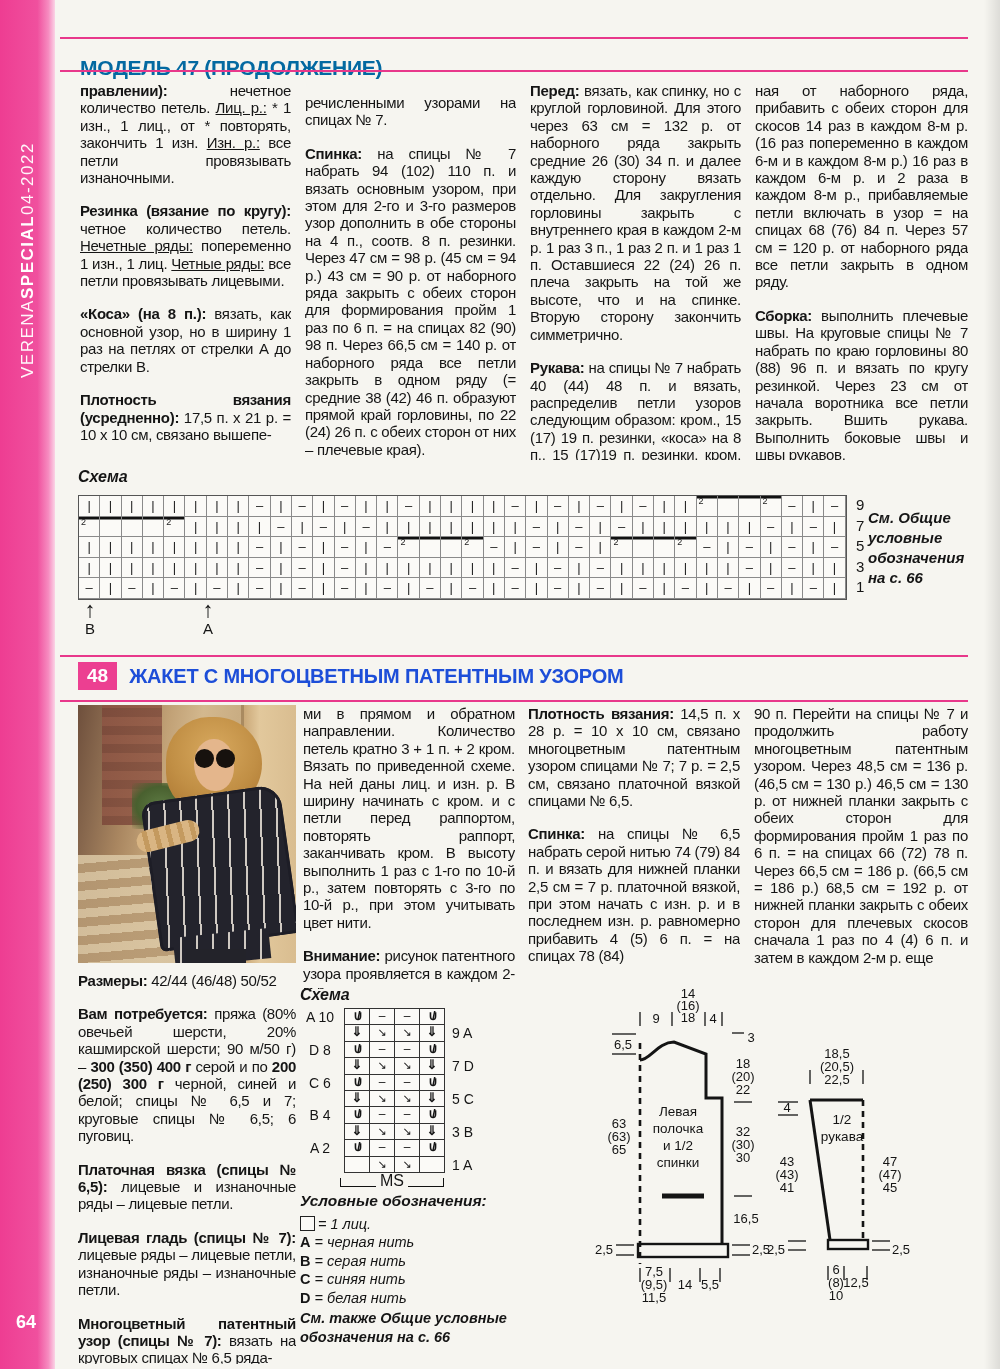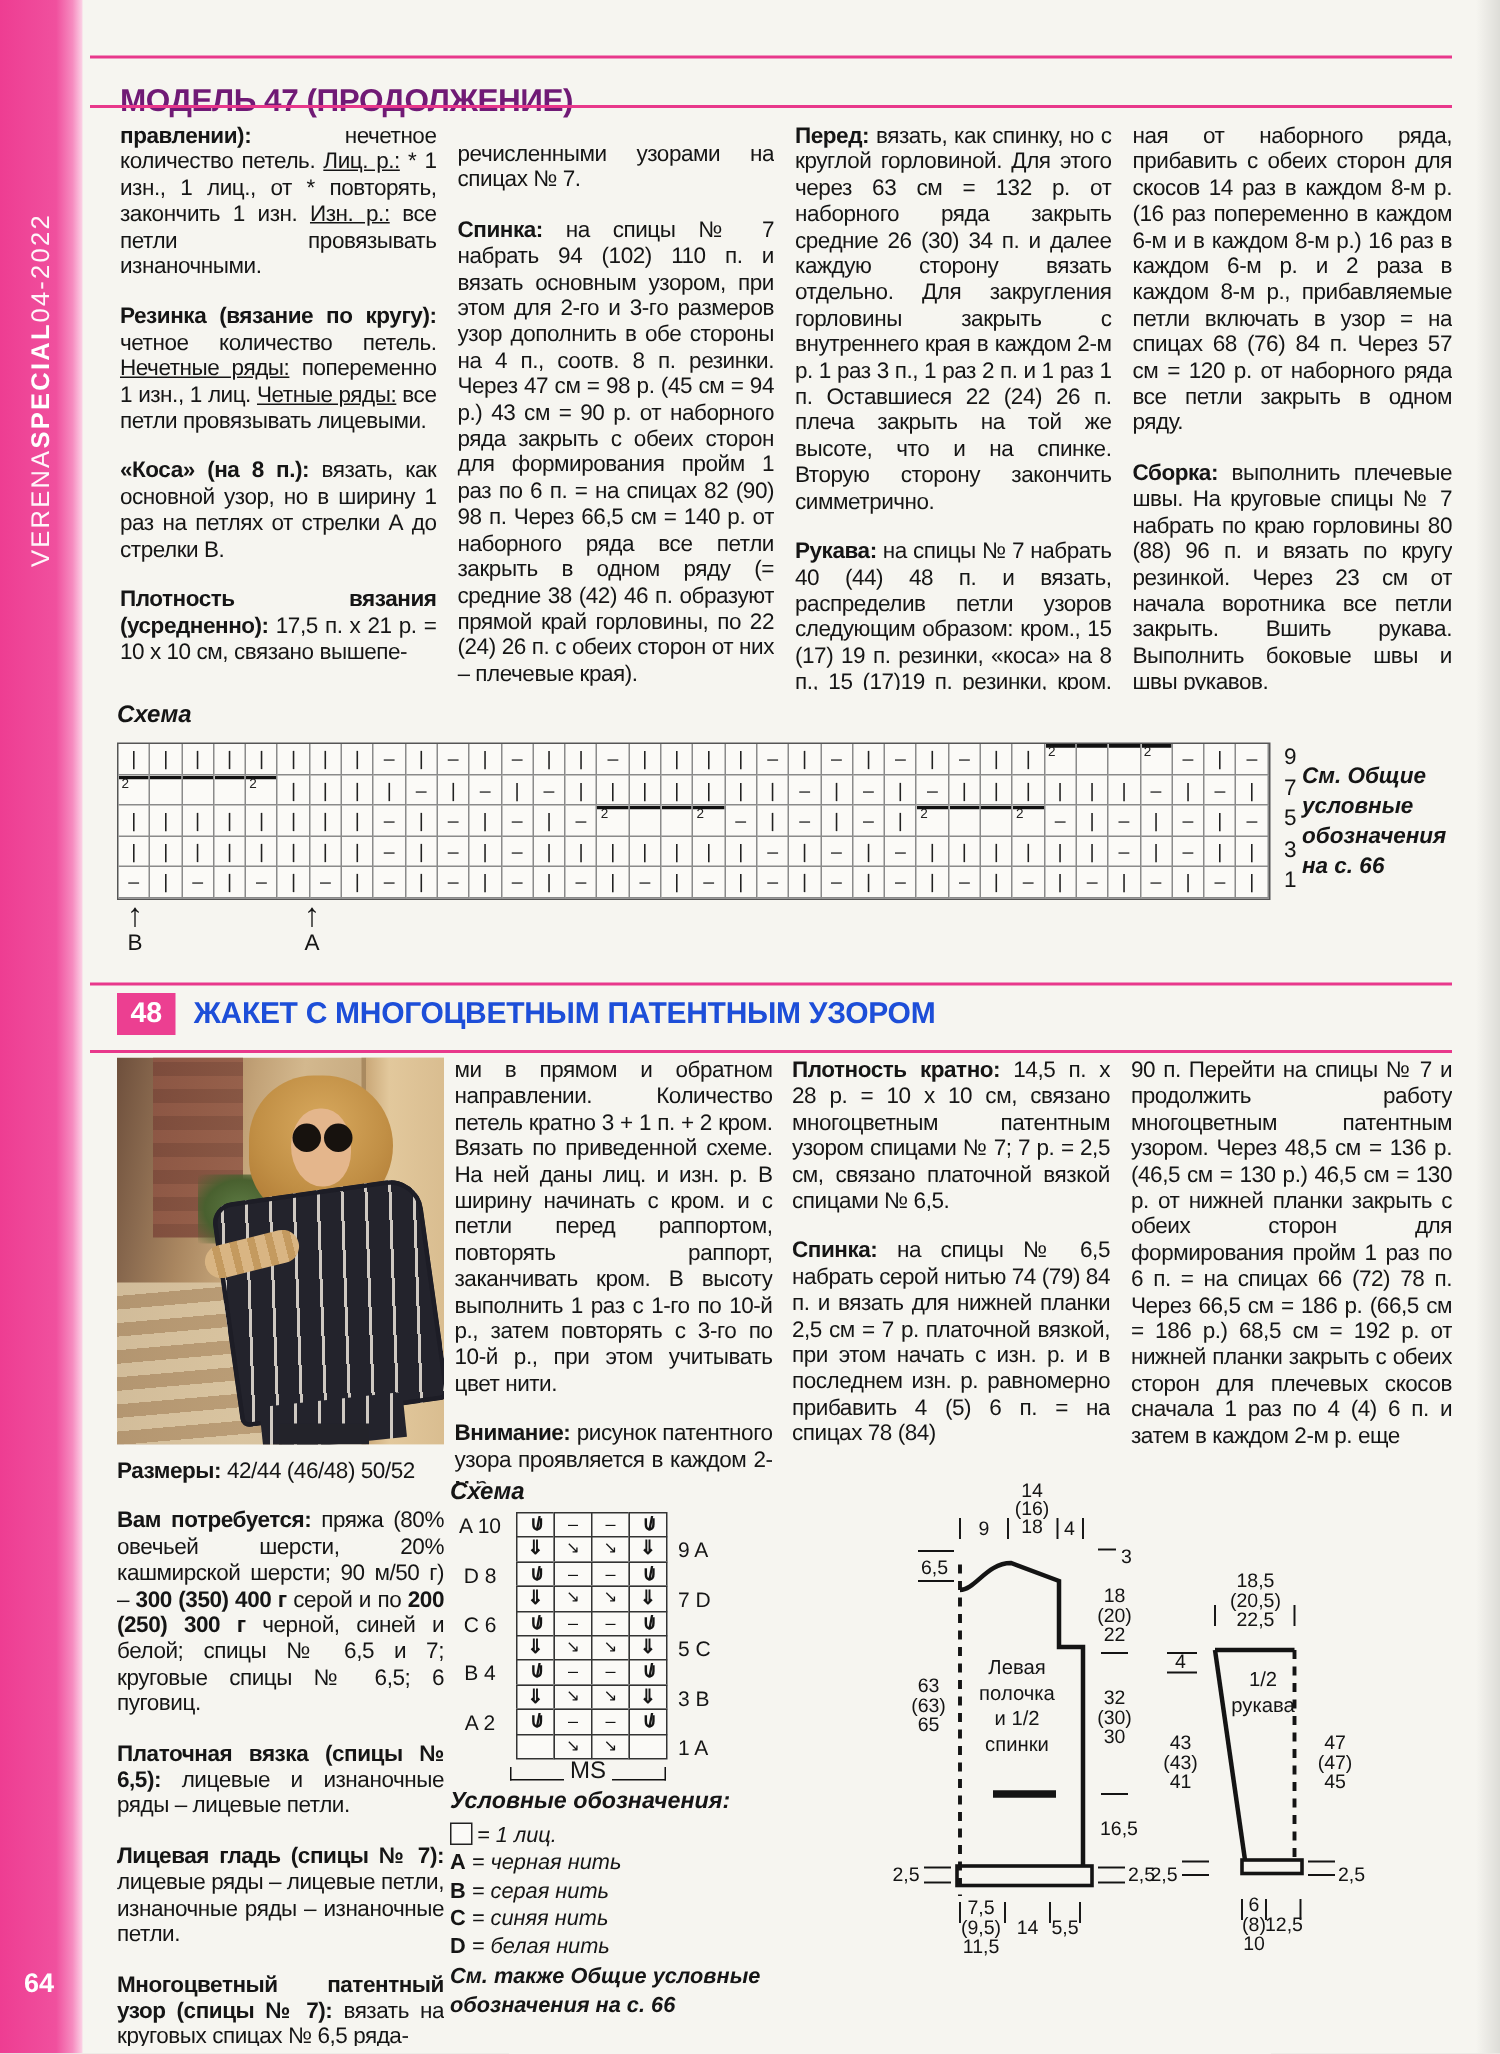--- a/index.html
+++ b/index.html
@@ -6,21 +6,21 @@
   .page{position:relative;width:1000px;height:1369px;background:#f6f5f0;font-family:"Liberation Sans",sans-serif;color:#151515;overflow:hidden;}
   .page::after{content:"";position:absolute;right:0;top:0;width:16px;height:100%;background:linear-gradient(90deg,rgba(0,0,0,0),rgba(0,0,0,.10));pointer-events:none;}
   
   .sidebar{position:absolute;left:0;top:0;width:55px;height:100%;background:linear-gradient(90deg,#ee3d92 0%,#f0509e 68%,#f68cc0 88%,#fbd3e6 100%);}
   .issue{position:absolute;left:0;top:90px;width:55px;height:340px;display:flex;align-items:center;justify-content:center;writing-mode:vertical-rl;transform:rotate(180deg);color:#fff;font-size:17px;letter-spacing:1.5px;white-space:nowrap;}
   .issue .thin{font-weight:normal;opacity:.95;}
   .issue .bold{font-weight:bold;}
   .pagenum{position:absolute;left:16px;top:1312px;color:#fff;font-weight:bold;font-size:18px;}
   
   .rule{position:absolute;left:60px;width:908px;background:#e8388b;}
-  .s1title{position:absolute;left:80px;top:42px;font-size:21px;font-weight:bold;color:#701a75;letter-spacing:-.3px;}
+  .s1title{position:absolute;left:80px;top:42px;font-size:21px;font-weight:bold;color:#0369a1;letter-spacing:-.3px;}
   .s2head{position:absolute;left:60px;top:655px;width:908px;}
   .s2head .bar{position:absolute;top:7px;left:18px;display:flex;align-items:center;gap:12px;}
   .numbox{background:#ec3f91;color:#fff;font-weight:bold;font-size:19px;padding:3px 9px;}
   .s2title{color:#1d4ed8;font-weight:bold;font-size:20px;letter-spacing:-.2px;}
   
   .col{position:absolute;overflow:hidden;}
   .para{margin:0 0 16px 0;font-size:15px;line-height:17.4px;letter-spacing:-.3px;text-align:justify;}
   .lead{font-weight:bold;}
   .ul{text-decoration:underline;}
   .bold{font-weight:bold;}
@@ -354,21 +354,21 @@
     <div class="ph-card2"></div>
     <div class="ph-legs"></div>
     <div class="ph-bag"></div>
   </div>
 
   <div class="col" style="left:303px;top:705px;width:212px;height:284px;">
     <p class="para"><span>ми в прямом и обратном направлении. Количество петель кратно 3 + 1 п. + 2 кром. Вязать по приведенной схеме. На ней даны лиц. и изн. р. В ширину начинать с кром. и с петли перед раппортом, повторять раппорт, заканчивать кром. В высоту выполнить 1 раз с 1-го по 10-й р., затем повторять с 3-го по 10-й р., при этом учитывать цвет нити.</span></p>
     <p class="para"><b class="lead">Внимание:</b><span> рисунок патентного узора проявляется в каждом 2-м р.</span></p>
   </div>
   <div class="col" style="left:528px;top:705px;width:212px;height:284px;">
-    <p class="para"><b class="lead">Плотность кратно:</b><span> 14,5 п. х 28 р. = 10 х 10 см, связано многоцветным патентным узором спицами № 7; 7 р. = 2,5 см, связано платочной вязкой спицами № 6,5.</span></p>
+    <p class="para"><b class="lead">Плотность вязания:</b><span> 14,5 п. х 28 р. = 10 х 10 см, связано многоцветным патентным узором спицами № 7; 7 р. = 2,5 см, связано платочной вязкой спицами № 6,5.</span></p>
     <p class="para"><b class="lead">Спинка:</b><span> на спицы № 6,5 набрать серой нитью 74 (79) 84 п. и вязать для нижней планки 2,5 см = 7 р. платочной вязкой, при этом начать с изн. р. и в последнем изн. р. равномерно прибавить 4 (5) 6 п. = на спицах 78 (84)</span></p>
   </div>
   <div class="col" style="left:754px;top:705px;width:214px;height:284px;">
     <p class="para"><span>90 п. Перейти на спицы № 7 и продолжить работу многоцветным патентным узором. Через 48,5 см = 136 р. (46,5 см = 130 р.) 46,5 см = 130 р. от нижней планки закрыть с обеих сторон для формирования пройм 1 раз по 6 п. = на спицах 66 (72) 78 п. Через 66,5 см = 186 р. (66,5 см = 186 р.) 68,5 см = 192 р. от нижней планки закрыть с обеих сторон для плечевых скосов сначала 1 раз по 4 (4) 6 п. и затем в каждом 2-м р. еще</span></p>
   </div>
 
   <div class="col" style="left:78px;top:972px;width:218px;height:392px;">
     <p class="para"><b class="lead">Размеры:</b><span> 42/44 (46/48) 50/52</span></p>
     <p class="para"><b class="lead">Вам потребуется:</b><span> пряжа (80% овечьей шерсти, 20% кашмирской шерсти; 90 м/50 г) – </span><span class="bold">300 (350) 400 г</span><span> серой и по </span><span class="bold">200 (250) 300 г</span><span> черной, синей и белой; спицы № 6,5 и 7; круговые спицы № 6,5; 6 пуговиц.</span></p>
     <p class="para"><b class="lead">Платочная вязка (спицы № 6,5):</b><span> лицевые и изнаночные ряды – лицевые петли.</span></p>

